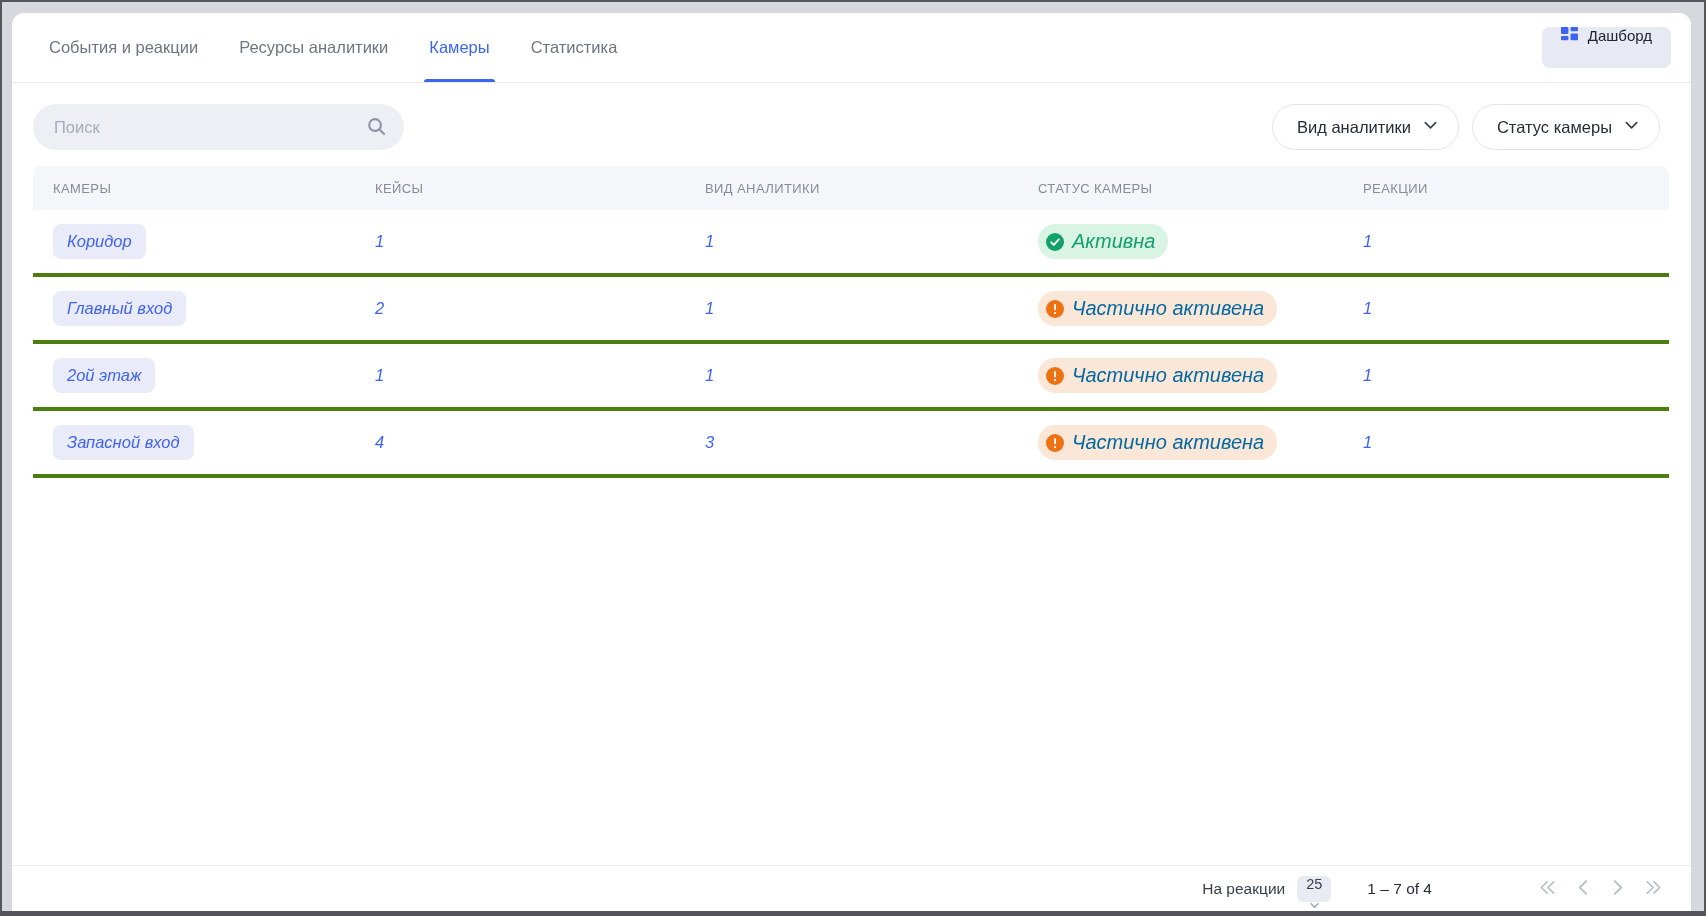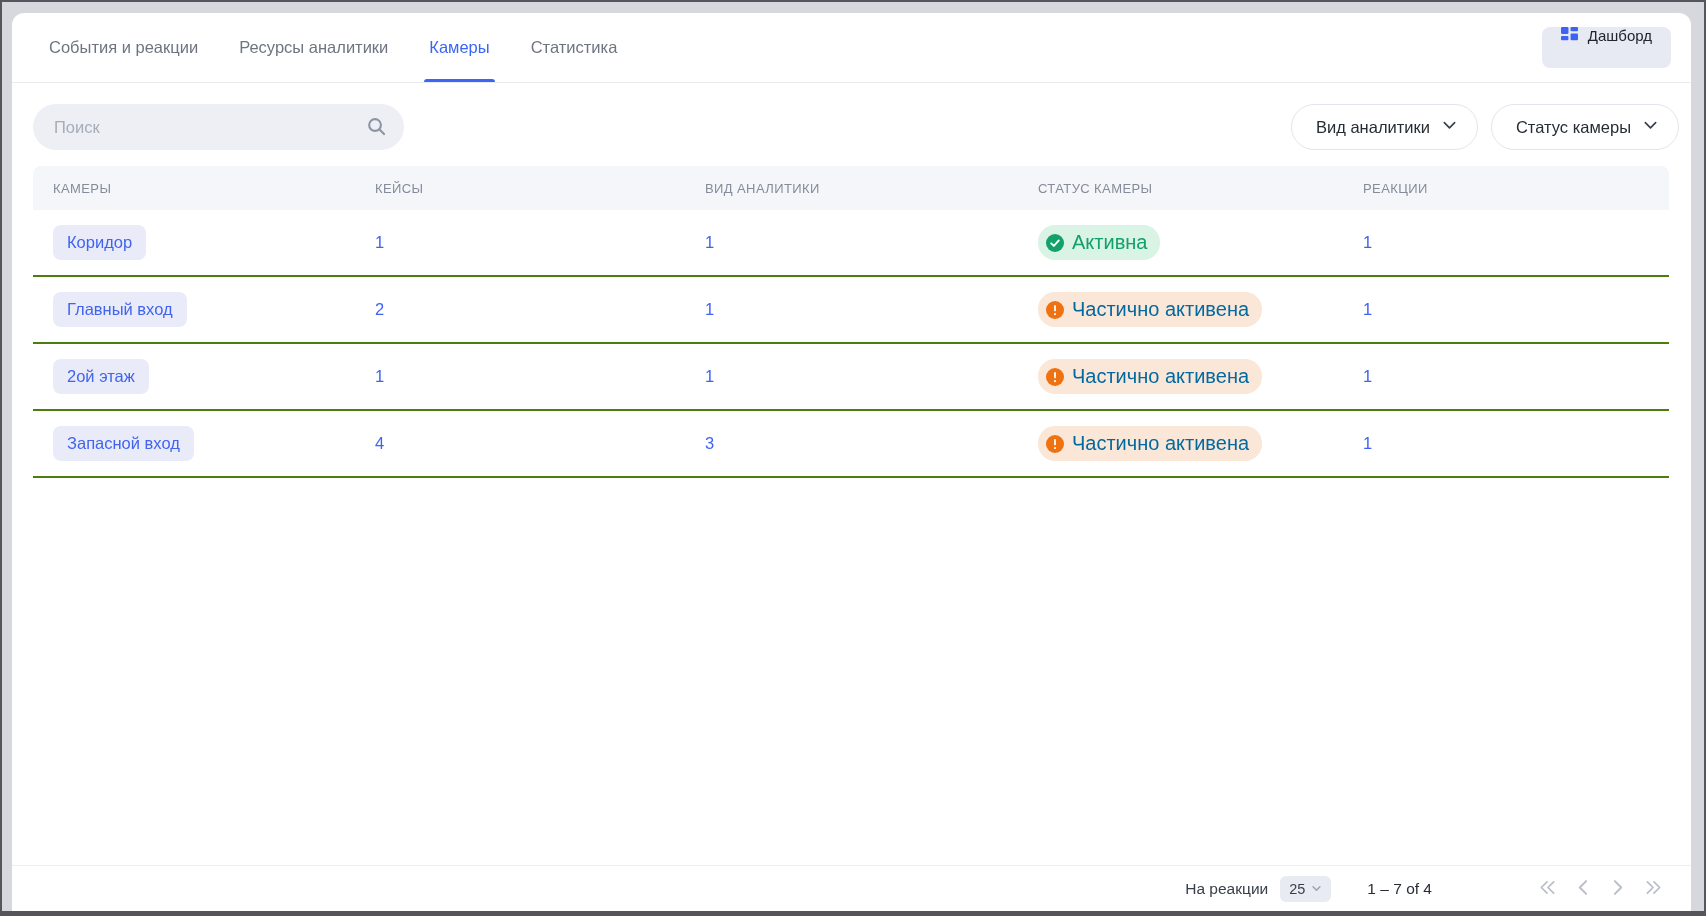--- a/index.html
+++ b/index.html
@@ -44,21 +44,21 @@
     display: inline-flex; align-items: flex-start; gap: 10px;
     background: #e8eaf3; border: none; border-radius: 8px;
     height: 41px; padding: 0 19px;
     font-family: inherit; font-size: 15px; color: #21262e; cursor: pointer;
   }
   .dashboard-btn svg { display: block; }
 
   
   .toolbar {
     display: flex; align-items: center; justify-content: space-between;
-    padding: 21px 12px 16px 21px;
+    padding: 21px 31px 16px 21px;
   }
   .search-wrap {
     position: relative; width: 371px; height: 46px;
   }
   .search-input {
     width: 100%; height: 100%;
     background: #edeff5; border: none; border-radius: 23px;
     padding: 0 52px 0 21px;
     font-family: inherit; font-size: 16.5px; color: #2a3038;
     outline: none;
@@ -82,21 +82,21 @@
     grid-template-columns: 342px 330px 333px 325px 1fr;
     align-items: center;
   }
   .thead {
     height: 44px; background: #f5f6fa; border-radius: 8px 8px 0 0;
   }
   .th {
     font-size: 13px; color: #848c9a; letter-spacing: 0.4px; white-space: nowrap;
   }
   .cell-first { padding-left: 20px; }
-  .trow { height: 67px; border-bottom: 2px solid #4d7c0f; }
+  .trow { height: 67px; border-bottom: 4px solid #4d7c0f; font-style: italic; }
   .camera-pill {
     display: inline-block;
     background: #e9ebf8; color: #4064ee;
     border-radius: 8px; padding: 8px 14px;
     font-size: 16.5px; cursor: pointer; white-space: nowrap;
   }
   .num-link { color: #3e63f3; font-size: 16.5px; text-decoration: none; cursor: pointer; }
   .badge {
     display: inline-flex; align-items: center; gap: 8px;
     border-radius: 17px; padding: 6px 13px 6px 8px;
@@ -114,21 +114,21 @@
     height: 46px; flex: 0 0 46px;
     display: flex; align-items: center; justify-content: flex-end;
     padding-right: 26px;
   }
   .per-page-label { font-size: 15.5px; color: #3a4049; }
   .per-page-select {
     margin-left: 12px;
     display: inline-flex; align-items: center; gap: 6px;
     background: #e9ebf2; border: none; border-radius: 6px;
     height: 26px; padding: 0 9px;
-    font-family: inherit; font-size: 14.5px; color: #3a4049; cursor: pointer;
+    font-family: inherit; font-size: 14.5px; color: #3a4049; cursor: pointer; flex-direction: column;
   }
   .range-text { margin-left: 36px; font-size: 15.5px; color: #272d36; }
   .pager { margin-left: 104px; display: flex; align-items: center; gap: 15px; }
   .pager-btn {
     background: none; border: none; padding: 2px; cursor: pointer;
     display: inline-flex; color: #b9bec8;
   }
 </style>
 </head>
 <body>

